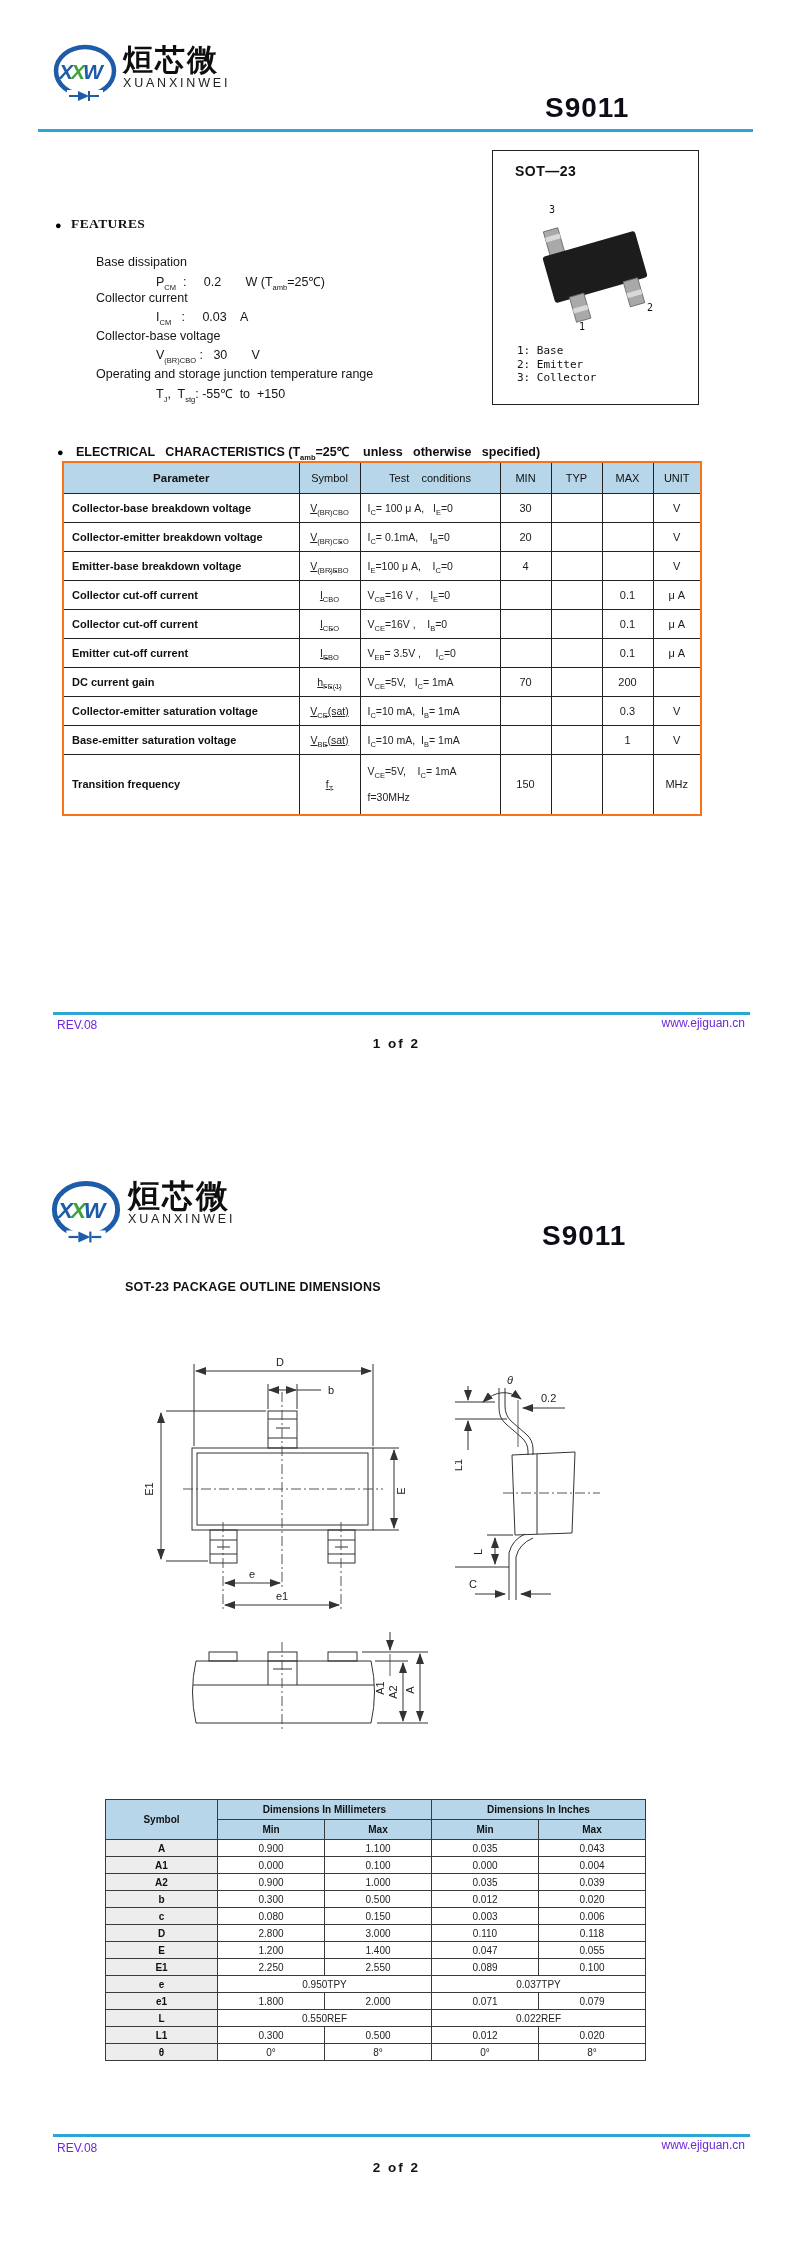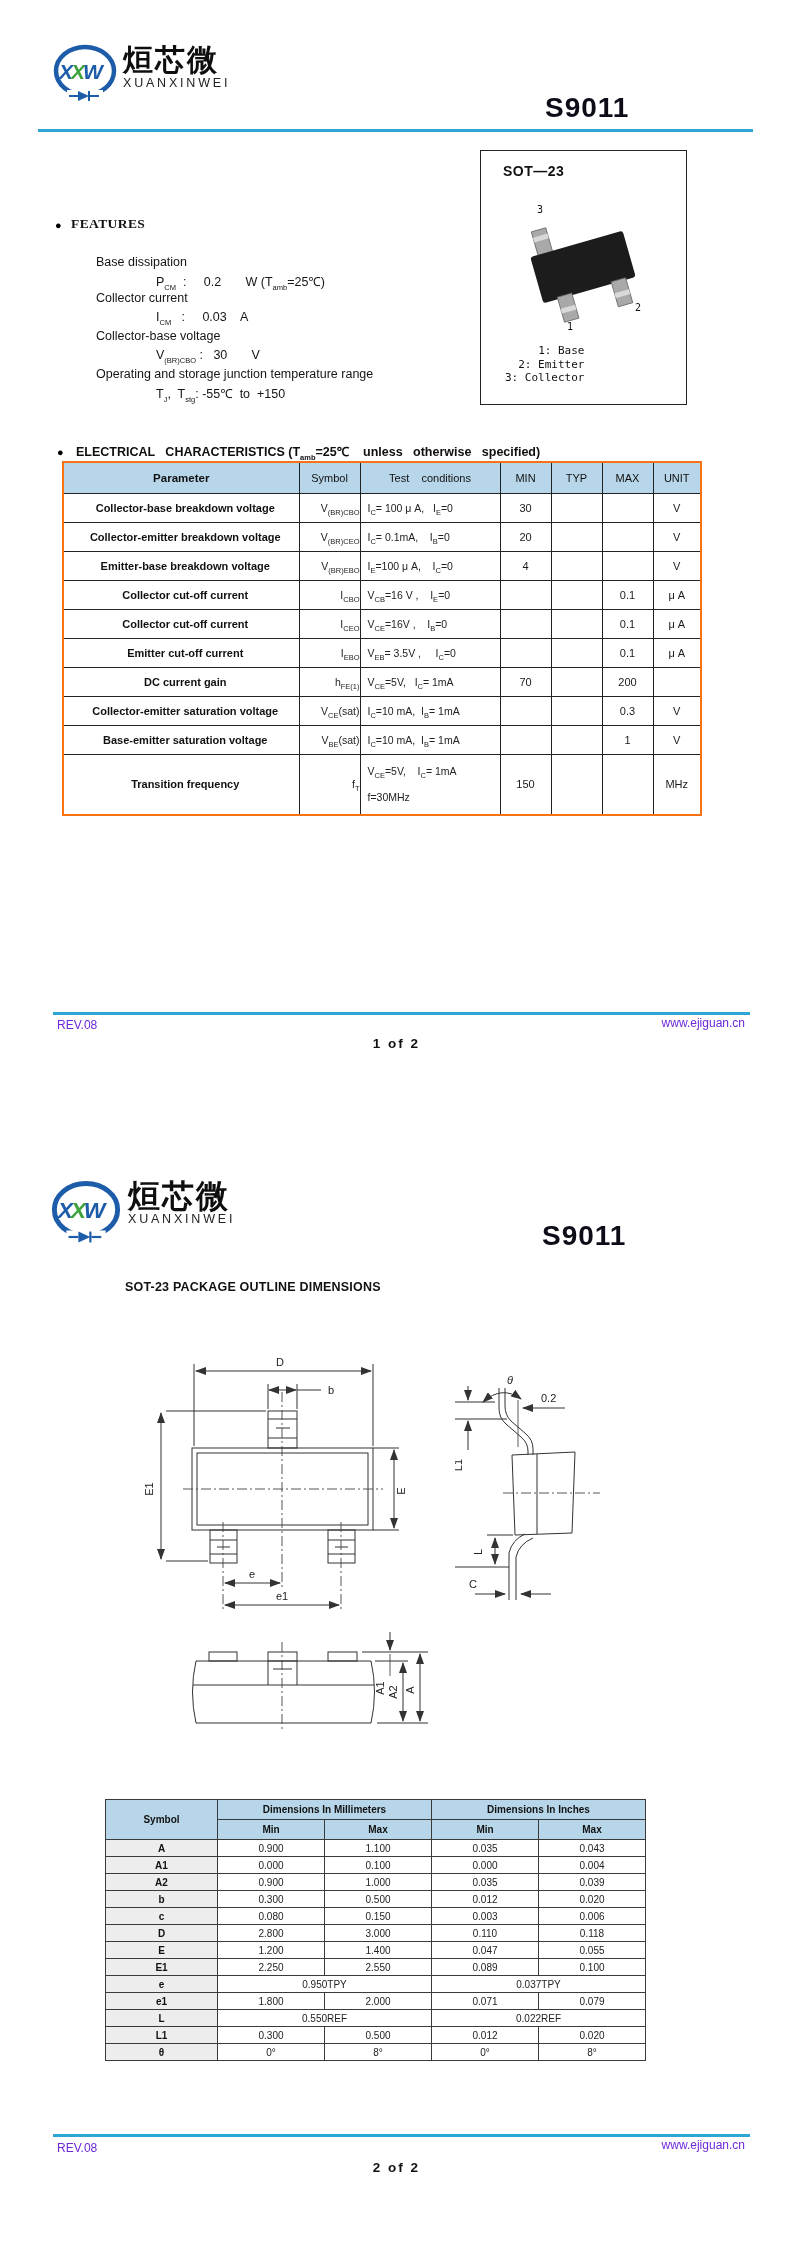--- a/index.html
+++ b/index.html
@@ -28,22 +28,22 @@
   
   .elec-head{font-size:12.5px;font-weight:bold;color:#0f0f0f;}
   
   table{border-collapse:collapse;table-layout:fixed;}
   .etable{width:638px;border:2px solid #f97316;font-size:11px;}
   .etable th,.etable td{border:1px solid #222;padding:0;vertical-align:middle;}
   .etable th{background:#b7d6e9;height:30px;font-size:11px;font-weight:normal;}
   .etable th.ph{font-weight:bold;font-size:11.5px;}
   .etable tr.erow{height:29px;}
   .etable tr.tall{height:60px;}
-  .etable td.param{font-weight:bold;text-align:center;padding-left:8px;font-size:11px;}
-  .etable td.sym{text-align:right;font-size:10.5px;color:#222;}
+  .etable td.param{font-weight:bold;text-align:left;padding-left:8px;font-size:11px;}
+  .etable td.sym{text-align:center;font-size:10.5px;color:#222;text-decoration:underline;}
   .etable td.cond{text-align:left;padding-left:7px;font-size:10.5px;color:#222;white-space:pre;}
   .etable td.num{text-align:center;font-size:11px;color:#1a1a1a;}
   .cond2{margin-top:14px;}
   
   .foot-rev,.foot-site{font-size:12px;color:#6d28d9;}
   .foot-page{font-family:Liberation Sans, sans-serif;font-weight:bold;font-size:13.5px;letter-spacing:2px;}
   
   .sec-head{font-size:12.5px;font-weight:bold;letter-spacing:.2px;}
   .dtable{width:540px;border:1.5px solid #333;font-size:10px;}
   .dtable th,.dtable td{border:1px solid #3a3a3a;padding:0;text-align:center;vertical-align:middle;}
@@ -91,37 +91,37 @@
 
     <div class="abs feat-line" style="left:96px;top:255px;">Base dissipation</div>
     <div class="abs feat-line pre" style="left:156px;top:273px;"><span>P</span><sub>CM</sub><span>  :     0.2       W (T</span><sub>amb</sub><span>=25℃)</span></div>
     <div class="abs feat-line" style="left:96px;top:291px;">Collector current</div>
     <div class="abs feat-line pre" style="left:156px;top:310px;"><span>I</span><sub>CM</sub><span>   :     0.03    A</span></div>
     <div class="abs feat-line" style="left:96px;top:329px;">Collector-base voltage</div>
     <div class="abs feat-line pre" style="left:156px;top:348px;"><span>V</span><sub>(BR)CBO</sub><span> :   30       V</span></div>
     <div class="abs feat-line" style="left:96px;top:367px;">Operating and storage junction temperature range</div>
     <div class="abs feat-line pre" style="left:156px;top:385px;"><span>T</span><sub>J</sub><span>,  T</span><sub>stg</sub><span>: -55℃  to  +150</span></div>
 
-    <div class="abs pkgbox" style="left:480px;top:150px;width:205px;height:253px;">
+    <div class="abs pkgbox" style="left:492px;top:150px;width:205px;height:253px;">
       <div class="abs pkg-title" style="left:22px;top:12px;">SOT—23</div>
       <svg class="abs" style="left:12px;top:48px;" width="180" height="135" viewBox="0 0 180 135">
         <g transform="rotate(-16 90 68)">
           <rect x="50" y="20" width="15" height="26" fill="#a9a9a9" stroke="#666" stroke-width="0.8"></rect>
           <rect x="50" y="26" width="15" height="5" fill="#d9d9d9"></rect>
           <rect x="42" y="44" width="96" height="48" rx="3" fill="#1c1c1c"></rect>
           <rect x="57" y="90" width="15" height="26" fill="#a9a9a9" stroke="#666" stroke-width="0.8"></rect>
           <rect x="57" y="102" width="15" height="5" fill="#d9d9d9"></rect>
           <rect x="113" y="90" width="15" height="26" fill="#a9a9a9" stroke="#666" stroke-width="0.8"></rect>
           <rect x="113" y="102" width="15" height="5" fill="#d9d9d9"></rect>
         </g>
         <text x="44" y="14" class="pinnum">3</text>
         <text x="142" y="112" class="pinnum">2</text>
         <text x="74" y="131" class="pinnum">1</text>
       </svg>
-      <div class="abs pins" style="left:24px;top:193px;text-align:right;">
+      <div class="abs pins" style="left:24px;top:193px;">
         <div>1: Base</div>
         <div>2: Emitter</div>
         <div>3: Collector</div>
       </div>
     </div>
 
     <span class="abs bullet" style="left:57px;top:446px;">●</span>
     <span class="abs elec-head pre" style="left:76px;top:443px;"><span>ELECTRICAL   CHARACTERISTICS (T</span><sub>amb</sub><span>=25℃    unless   otherwise   specified)</span></span>
 
     <table class="abs etable" style="left:62px;top:461px;">

